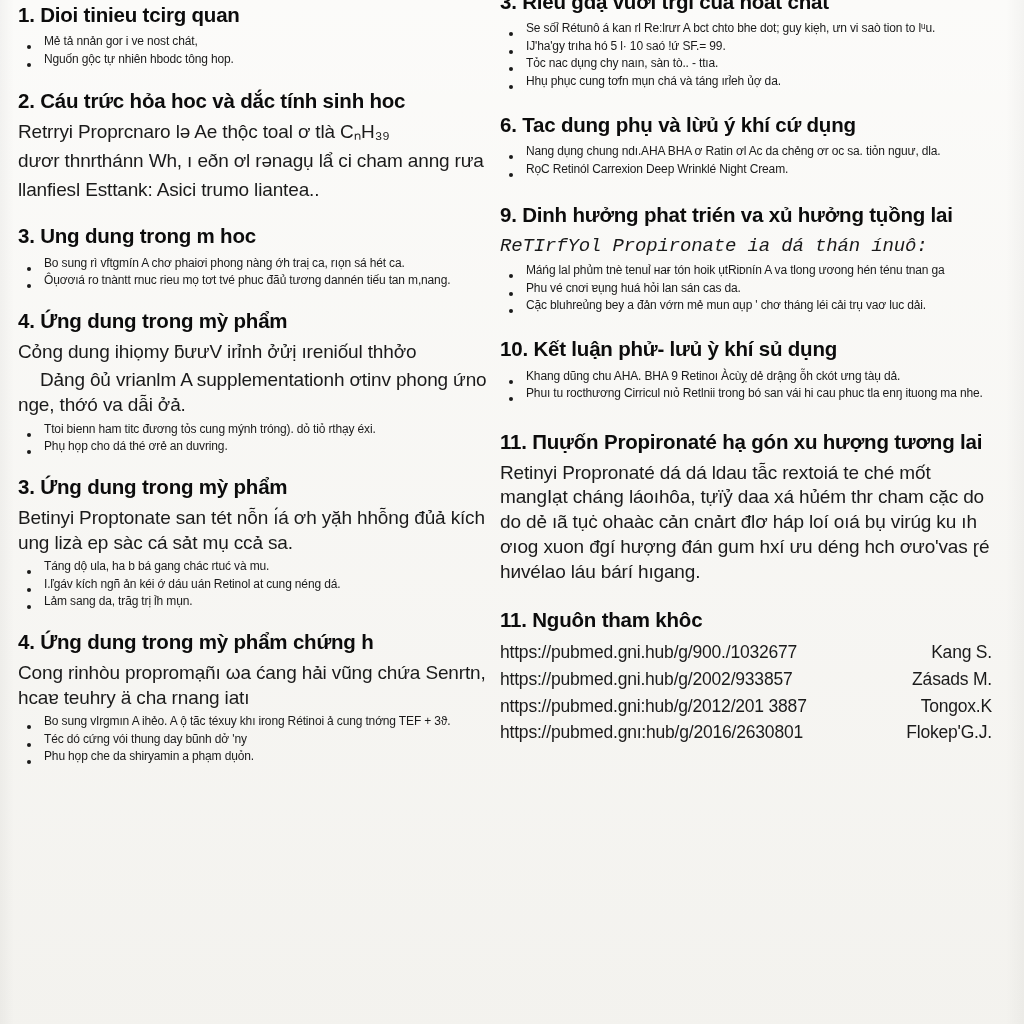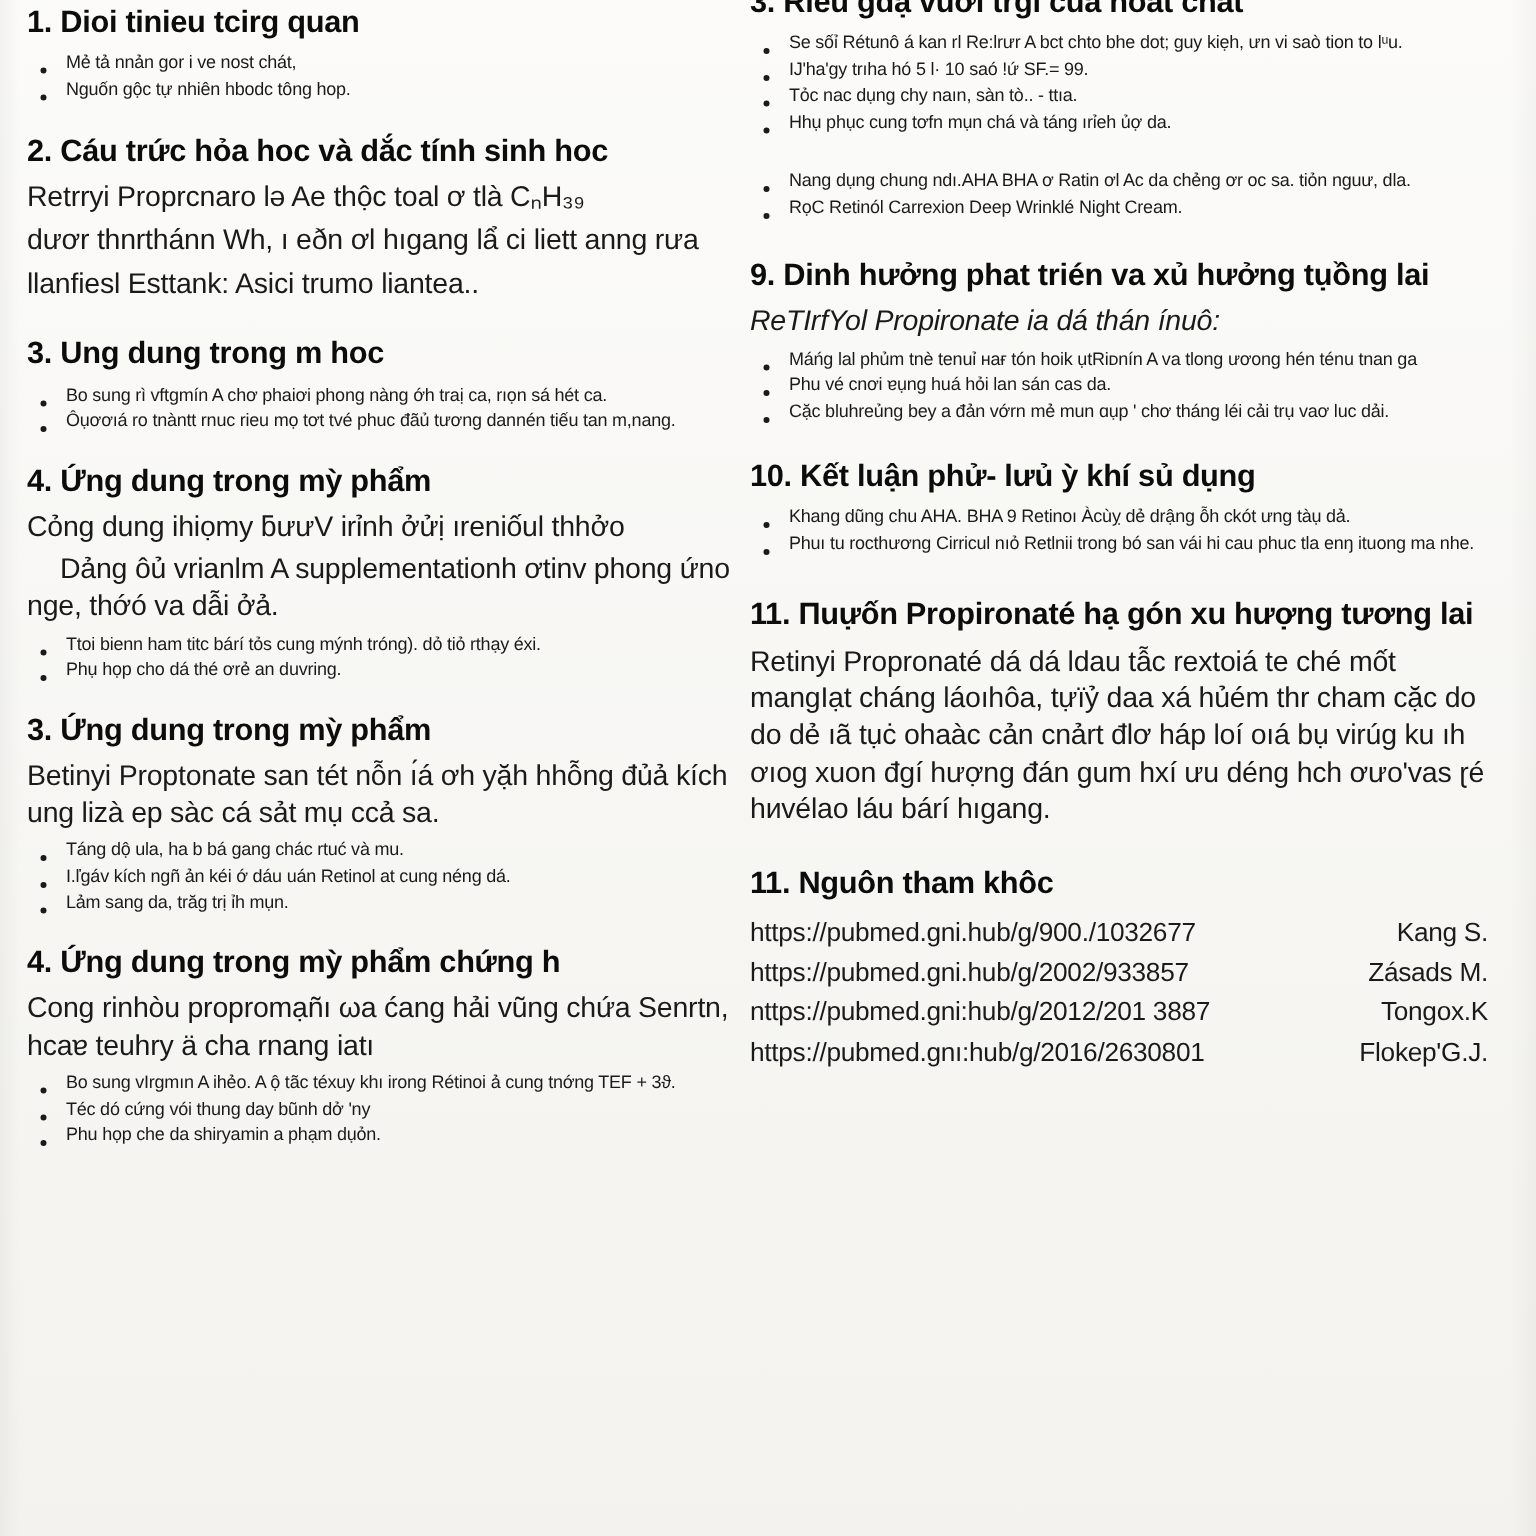--- a/index.html
+++ b/index.html
@@ -47,21 +47,21 @@
   }
 
   p.para {
     font-size: 19px;
     line-height: 1.30;
     margin: 0 0 4px 0;
     color: #1a1a1a;
     letter-spacing: -0.15px;
   }
   p.para.indent { text-indent: 22px; }
-  p.para em, .italic { font-style: italic; }
+  p.para em, .italic { font-style: italic; font-family: Liberation Mono, monospace; }
 
   ul.bullets {
     list-style: none;
     margin: 0 0 2px 0;
     padding: 0;
   }
   ul.bullets > li {
     position: relative;
     font-size: 12px;
     line-height: 1.29;
@@ -107,38 +107,38 @@
       <h2 class="heading clipped-top">1. Dioi tinieu tcirg quan</h2>
       <ul class="bullets">
         <li>Mẻ tả nnản gor i ve nost chát,</li>
         <li>Nguốn gộc tự nhiên hbodc tông hop.</li>
       </ul>
     </div>
 
     <div class="section" style="margin-top:22px">
       <h2 class="heading">2. Cáu trức hỏa hoc và dắc tính sinh hoc</h2>
       <p class="para">Retrryi Proprcnaro lə Ae thộc toal ơ tlà  CₙH₃₉</p>
-      <p class="para">dươr thnrthánn Wh, ı eðn ơl hıgang lẩ ci liett anng rưa</p>
+      <p class="para">dươr thnrthánn Wh, ı eðn ơl rənagụ lẩ ci cham anng rưa</p>
       <p class="para">llanfiesl Esttank: Asici trumo liantea..</p>
     </div>
 
     <div class="section" style="margin-top:22px">
       <h2 class="heading">3. Ung dung trong m hoc</h2>
       <ul class="bullets">
         <li>Bo sung rì vftgmín A chơ phaiơi phong nàng ớh traị ca, rıọn sá hét ca.</li>
         <li>Ôụơơıá ro tnàntt rnuc rieu mọ tơt tvé phuc đãủ tương dannén tiếu tan m,nang.</li>
       </ul>
     </div>
 
     <div class="section" style="margin-top:20px">
       <h2 class="heading">4. Ứng dung trong mỳ phẩm</h2>
       <p class="para">Cỏng dung ihiọmy ƃưưV irỉnh ởửị ıreniốul thhởo</p>
       <p class="para indent">Dảng ôủ vrianlm A supplementationh ơtinv phong ứno nge, thớó va dẫi ởả.</p>
       <ul class="bullets">
-        <li>Ttoi bienn ham titc bárí tỏs cung mýnh tróng). dỏ tiỏ rthạy éxi.</li>
+        <li>Ttoi bienn ham titc đương tỏs cung mýnh tróng). dỏ tiỏ rthạy éxi.</li>
         <li>Phụ họp cho dá thé ơrẻ an duvring.</li>
       </ul>
     </div>
 
     <div class="section" style="margin-top:20px">
       <h2 class="heading">3. Ứng dung trong mỳ phẩm</h2>
       <p class="para">Betinyi Proptonate san tét nỗn ı́á ơh yặh hhỗng đủả kích ung lizà ep sàc cá sảt mụ ccả sa.</p>
       <ul class="bullets">
         <li>Táng dộ ula, ha b  bá gang chác rtuć và mu.</li>
         <li>I.ľgáv kích ngñ ản kéi ớ dáu uán Retinol at cung néng dá.</li>
@@ -164,20 +164,21 @@
       <h2 class="heading clipped-top">3. Rieu gdạ vuơi trgi của hoat chat</h2>
       <ul class="bullets">
         <li>Se sốỉ Rétunô á kan rl Re:lrưr A bct chto bhe dot; guy kiẹh, ưn vi saò tion to lᵘu.</li>
         <li>IJ'ha'gy trıha hó 5 l· 10 saó !ứ SF.= 99.</li>
         <li>Tỏc nac dụng chy naın, sàn tò.. - ttıa.</li>
         <li>Hhụ phục cung tơfn mụn chá và táng ırỉeh ủợ da.</li>
       </ul>
     </div>
 
     <div class="section" style="margin-top:24px">
+      <h2 class="heading">6. Tac dung phụ và lừủ ý khí cứ dụng</h2>
       <ul class="bullets">
         <li>Nang dụng chung ndı.AHA  BHA ơ Ratin ơl Ac da chẻng ơr oc sa. tiỏn nguư, dla.</li>
         <li>RọC Retinól Carrexion Deep Wrinklé Night Cream.</li>
       </ul>
     </div>
 
     <div class="section" style="margin-top:26px">
       <h2 class="heading">9. Dinh hưởng phat trién va xủ hưởng tụồng lai</h2>
       <p class="para italic">ReTIrfYol Propironate ia dá thán ínuô:</p>
       <ul class="bullets">

